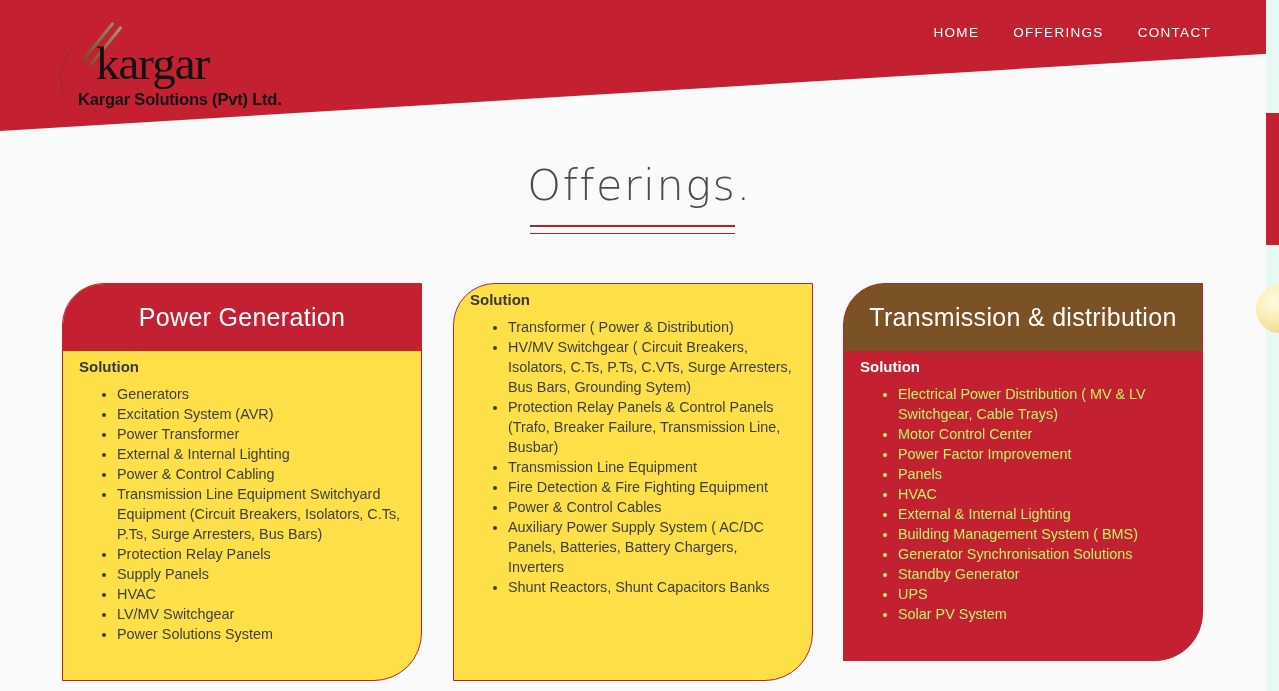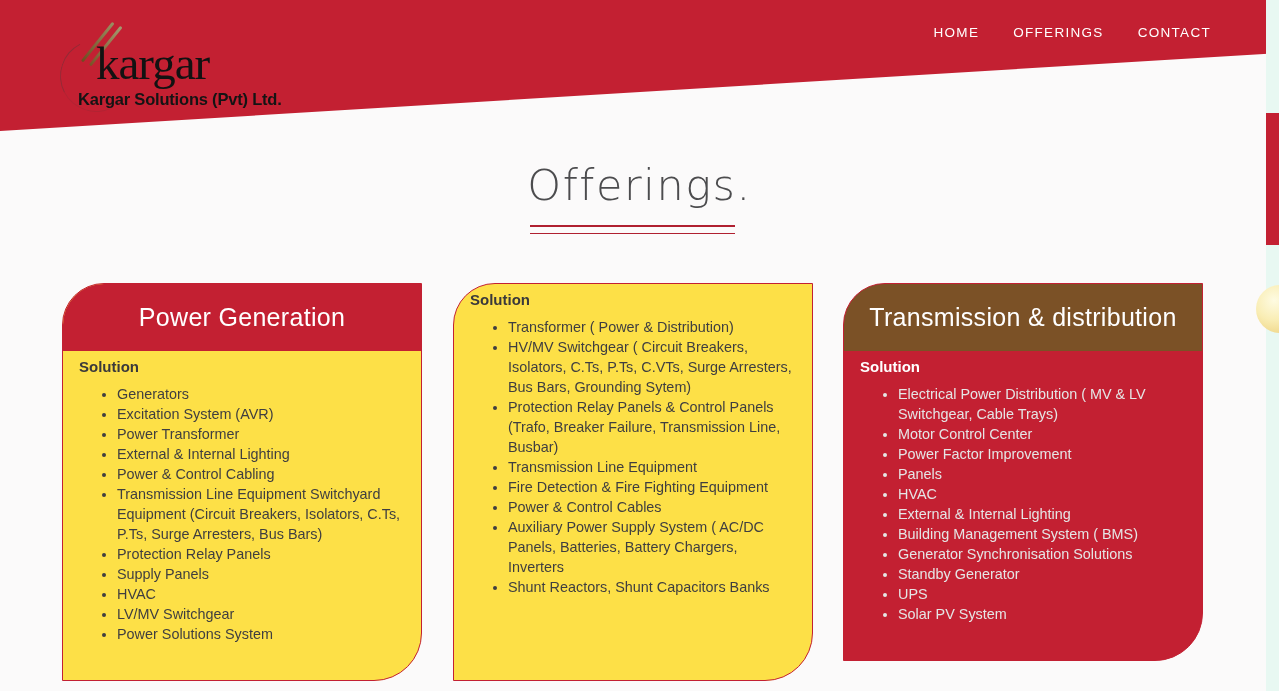--- a/index.html
+++ b/index.html
@@ -66,21 +66,21 @@
   .card--inverse { background:var(--accent, #c32032); }
 
   .card-title { color:#ffffff; font-size:25px; font-weight:300; letter-spacing:0.3px; }
 
   .card-body { padding:7px 16px 0 16px; }
   .card-section-label { font-size:15px; font-weight:700; color:#3a393b; margin-bottom:9px; }
   .card--inverse .card-section-label { color:#ffffff; }
 
   .card-list { margin:0; padding-left:38px; list-style:disc; }
   .card-list li { font-size:14.4px; line-height:20px; color:#3f3e40; }
-  .card--inverse .card-list li { color:#e5e5e5; }
+  .card--inverse .card-list li { color:#bef264; }
 
   
   .scrollbar-track {
     position:absolute; top:0; right:0; width:13px; height:691px;
     background:#e8f8f2; z-index:10;
   }
   .scrollbar-thumb {
     position:absolute; top:113px; left:0; width:13px; height:132px;
     background:var(--accent, #c32032);
   }

